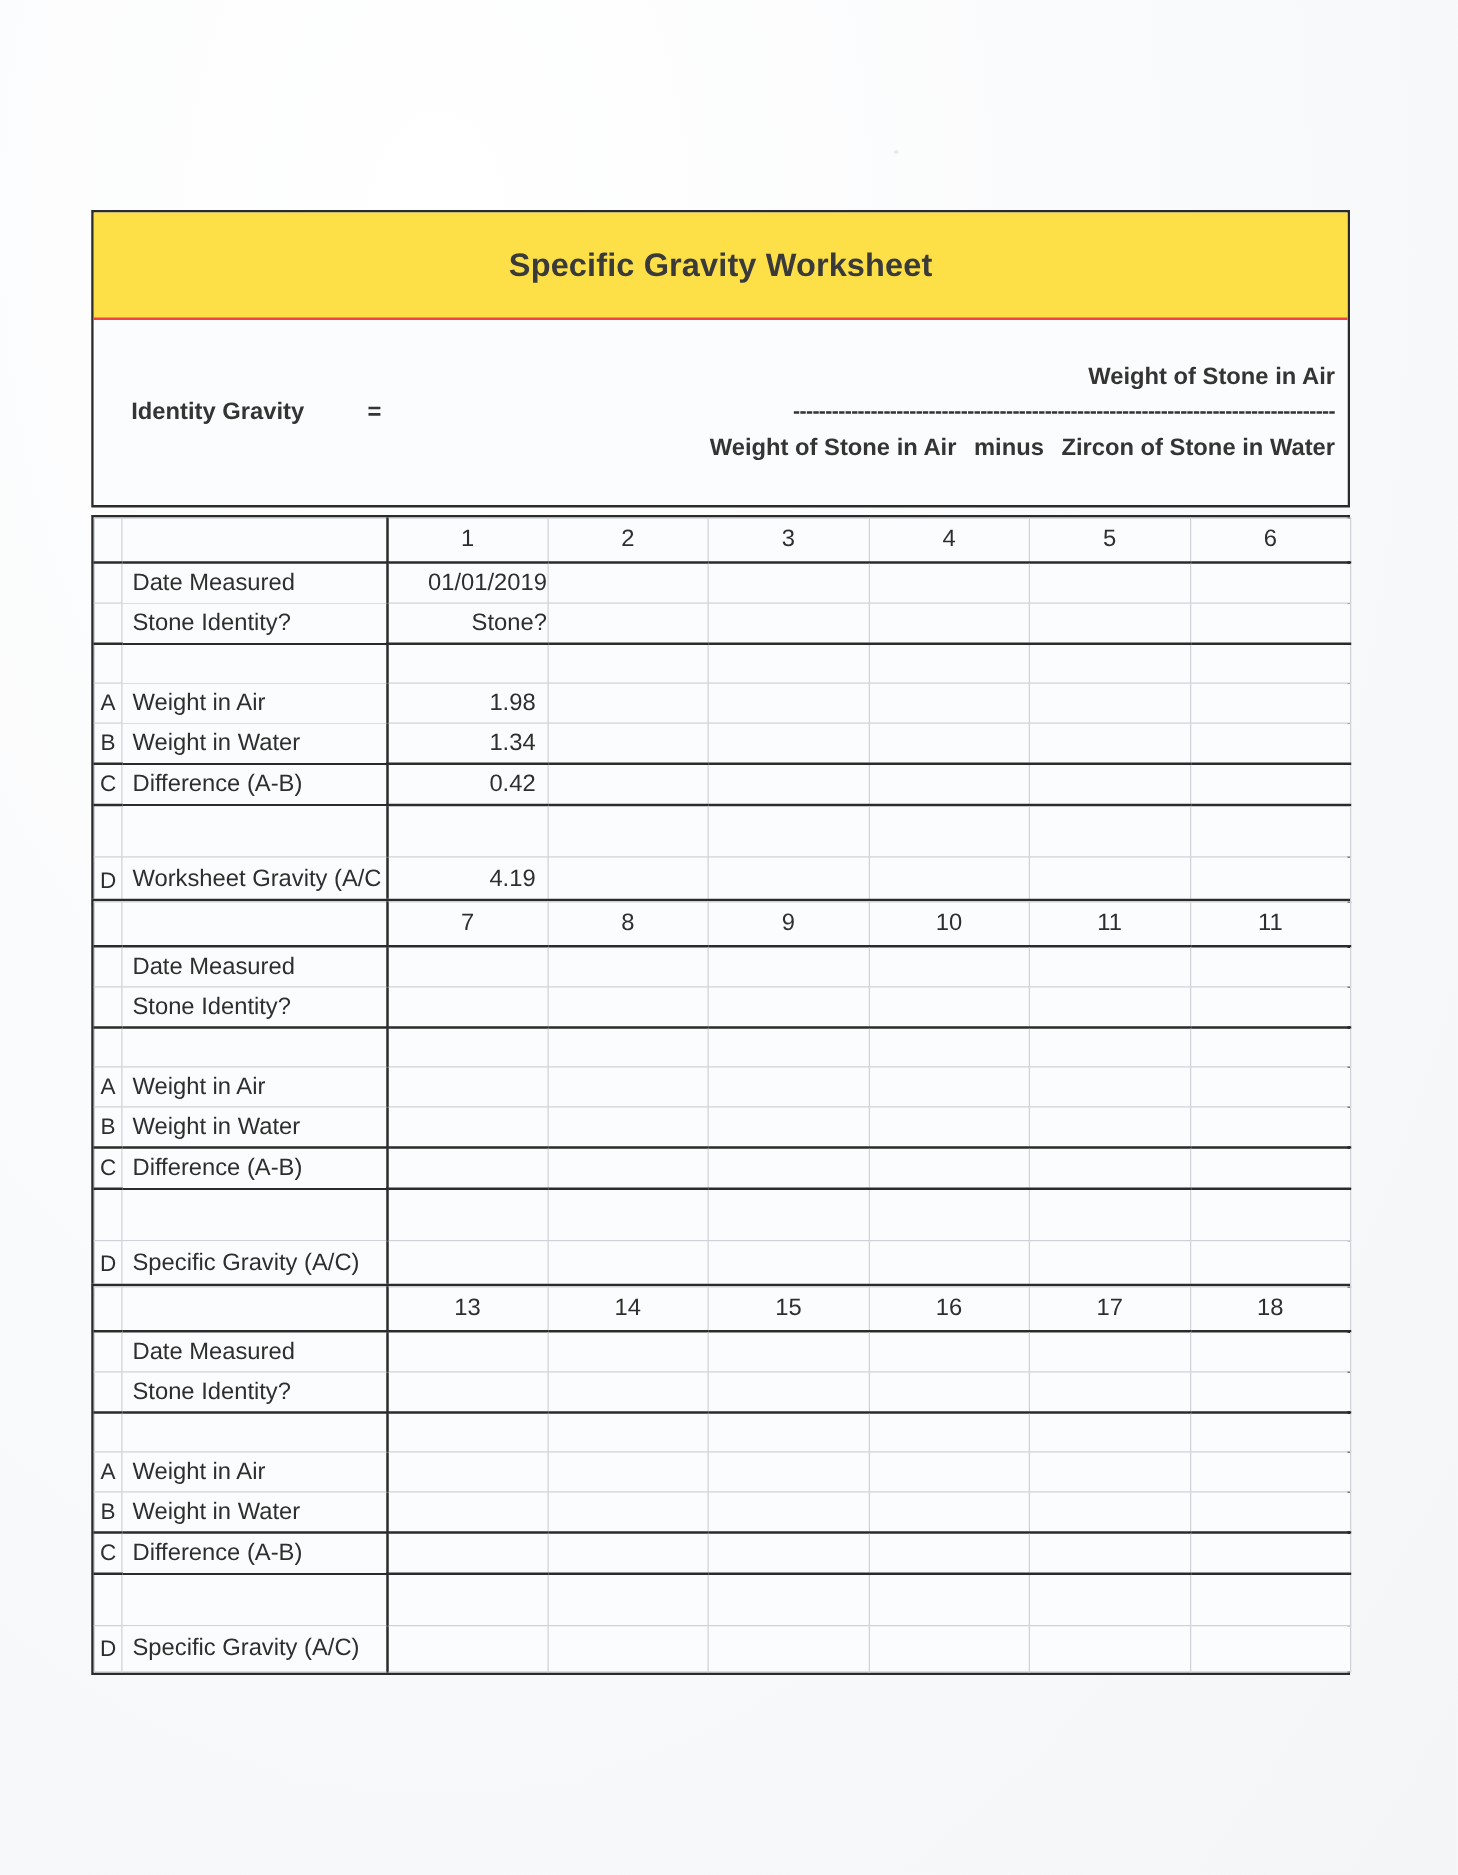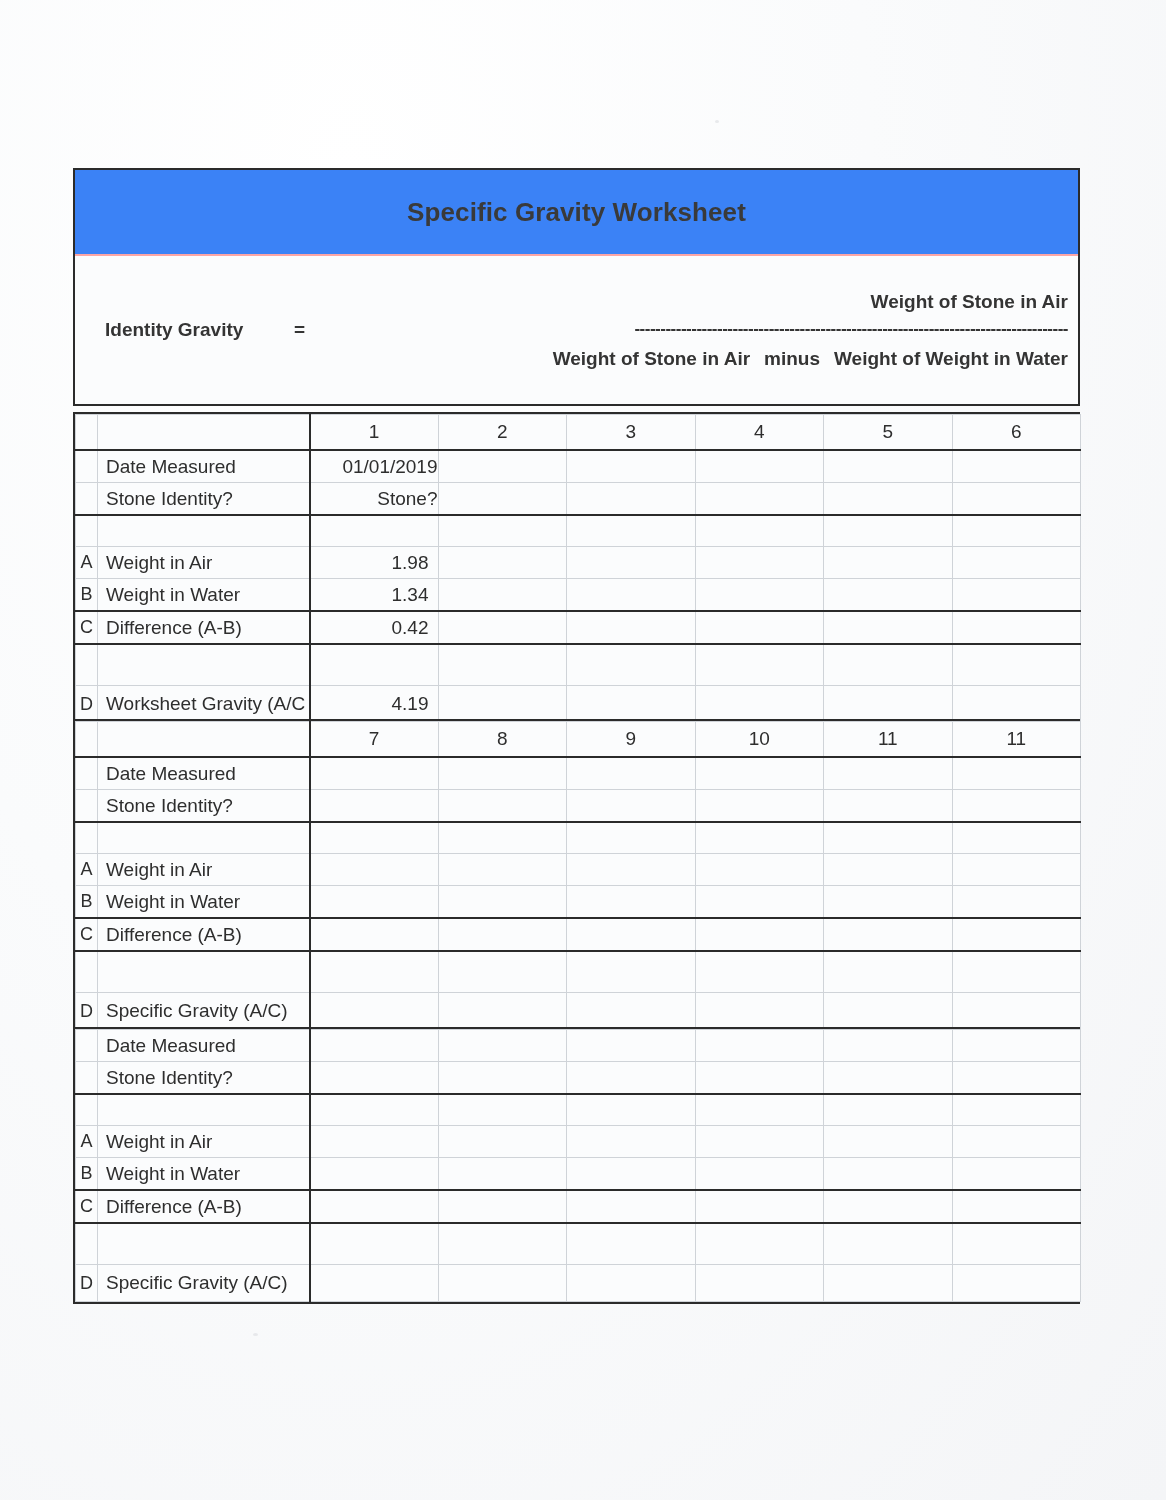--- a/index.html
+++ b/index.html
@@ -33,25 +33,25 @@
     position: absolute;
     left: 73px;
     top: 168px;
     width: 1007px;
     border: 2px solid #2b2b2b;
     background: #fbfcfd;
     box-sizing: border-box;
   }
   #title-row {
     height: 84px;
-    border-bottom: 2px solid #fca5a5;
+    border-bottom: 2px solid #ef4444;
     display: flex;
     align-items: center;
     justify-content: center;
-    background: #3b82f6;
+    background: #fde047;
   }
   #worksheet-title {
     font-size: 26px;
     font-weight: bold;
     color: #3a3a3a;
     letter-spacing: 0.1px;
   }
 
   #formula-row {
     height: 148px;
@@ -213,21 +213,21 @@
     <div id="title-row">
       <div id="worksheet-title">Specific Gravity Worksheet</div>
     </div>
 
     <div id="formula-row">
       <div id="formula-label">Identity Gravity</div>
       <div id="formula-equals">=</div>
       <div id="formula-fraction">
         <div id="formula-numerator">Weight of Stone in Air</div>
         <div id="formula-bar">------------------------------------------------------------------------------------</div>
-        <div id="formula-denominator"><span>Weight of Stone in Air</span><span class="den-gap"></span><span>minus</span><span class="den-gap"></span><span>Weight of Weight in Water</span></div>
+        <div id="formula-denominator"><span>Weight of Stone in Air</span><span class="den-gap"></span><span>minus</span><span class="den-gap"></span><span>Zircon of Stone in Water</span></div>
       </div>
     </div>
 
   </div>
 
   <div class="grid-block" id="block-1" style="top:412px;">
     <table>
       <colgroup>
         <col class="c-letter">
           <col class="c-label">
@@ -466,20 +466,30 @@
         <col class="c-letter">
           <col class="c-label">
         <col class="c-data">
           <col class="c-data">
           <col class="c-data">
         <col class="c-data">
           <col class="c-data">
           <col class="c-data">
       </colgroup>
       <tbody>
+        <tr class="header-row thick-below">
+          <td class="letter-cell"></td>
+          <td class="label-cell"></td>
+          <td class="colnum">13</td>
+          <td class="colnum">14</td>
+          <td class="colnum">15</td>
+          <td class="colnum">16</td>
+          <td class="colnum">17</td>
+          <td class="colnum">18</td>
+        </tr>
 
         <tr>
           <td class="letter-cell"></td>
           <td class="label-cell">Date Measured</td>
           <td class="data-cell center"></td>
           <td class="data-cell center"></td>
           <td class="data-cell center"></td>
           <td class="data-cell center"></td>
           <td class="data-cell center"></td>
           <td class="data-cell center"></td>

